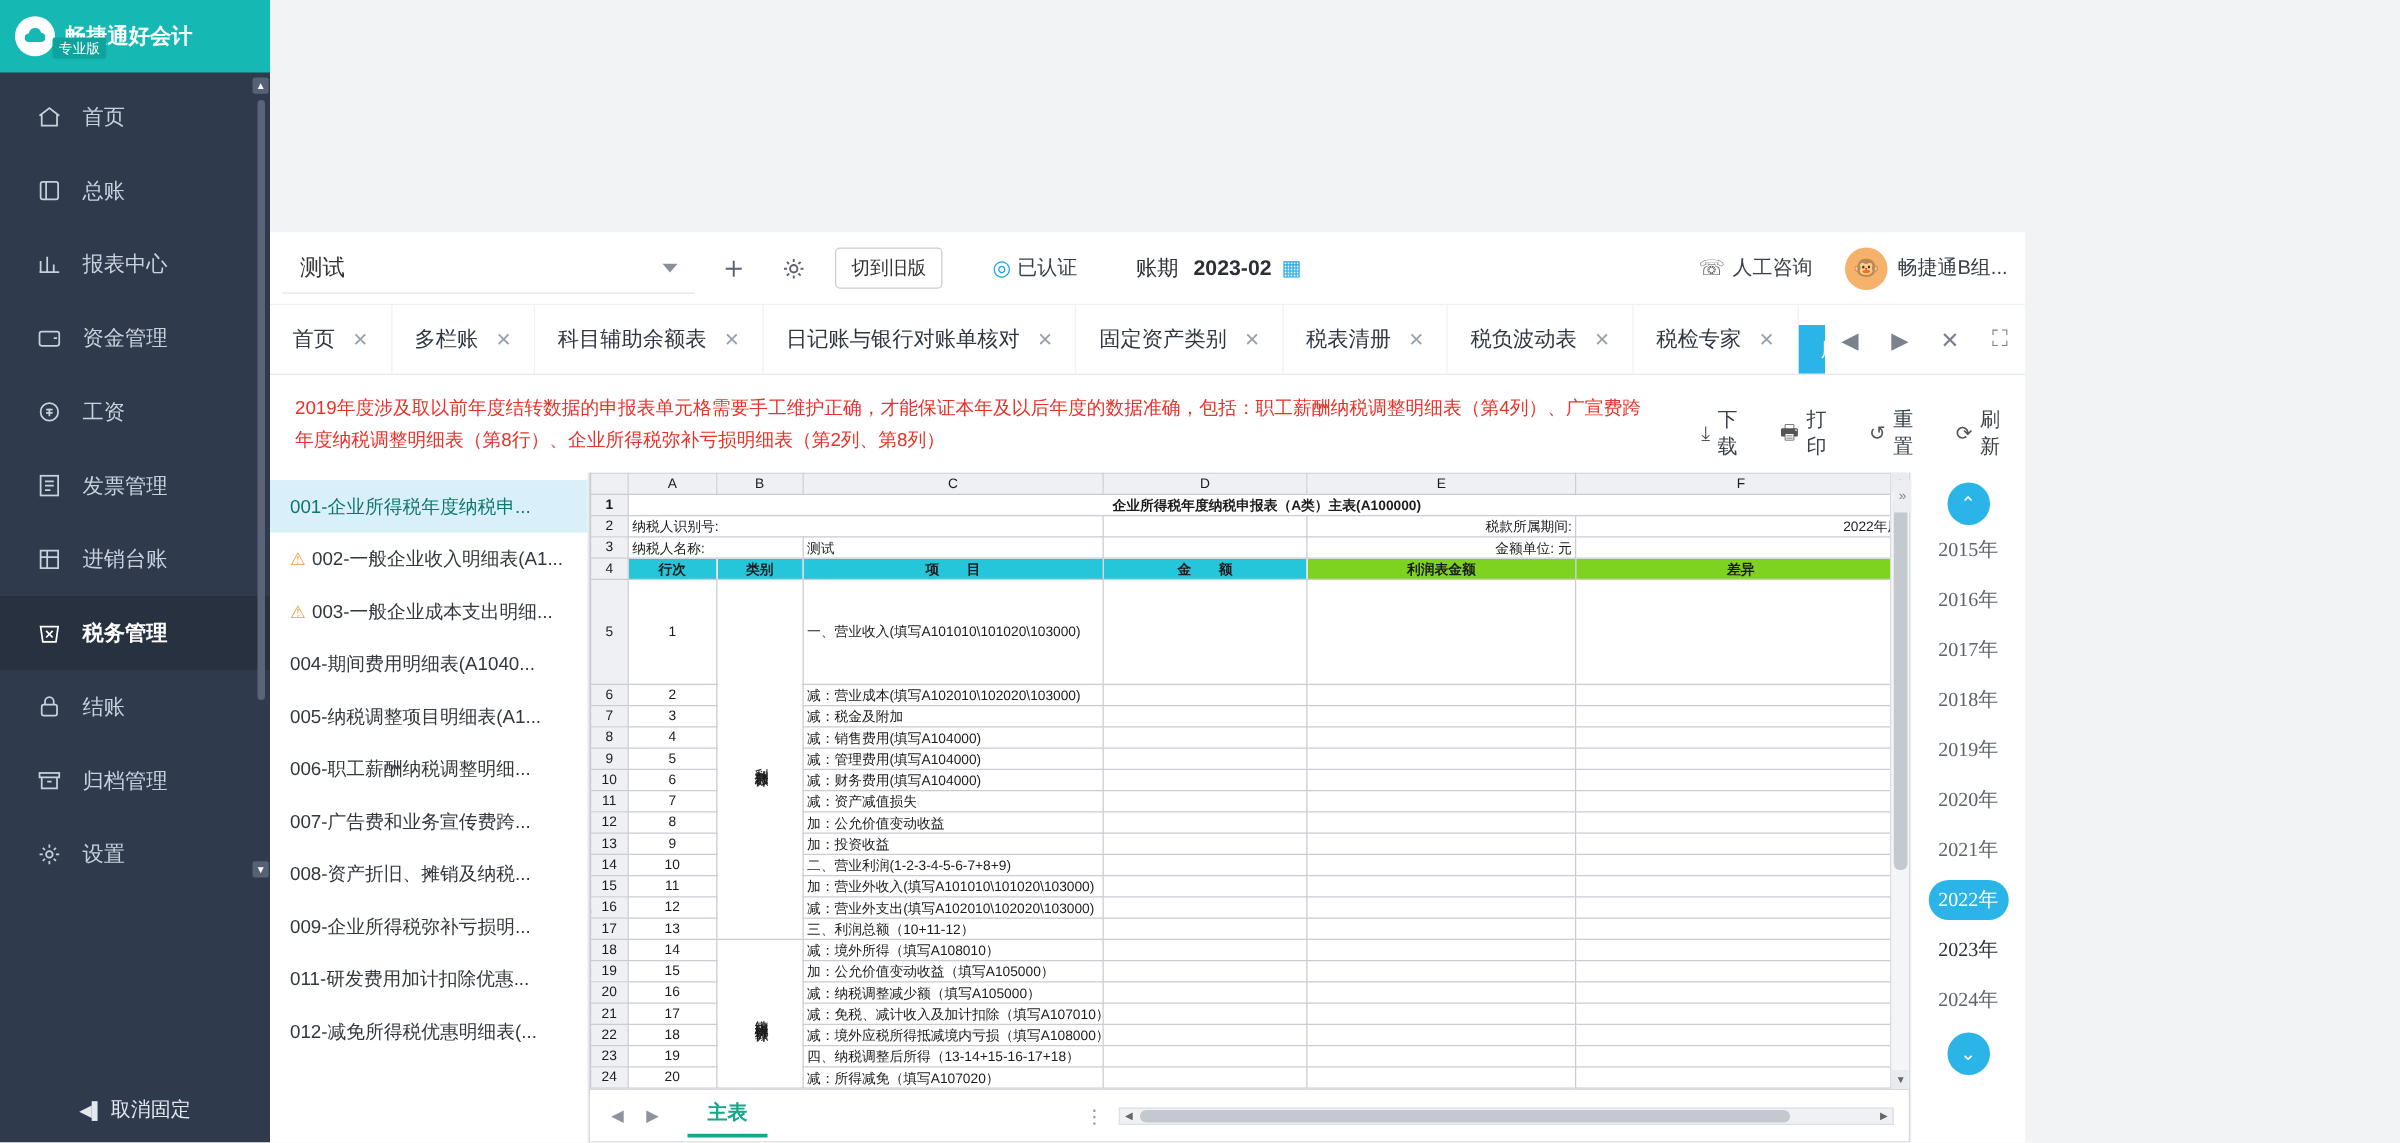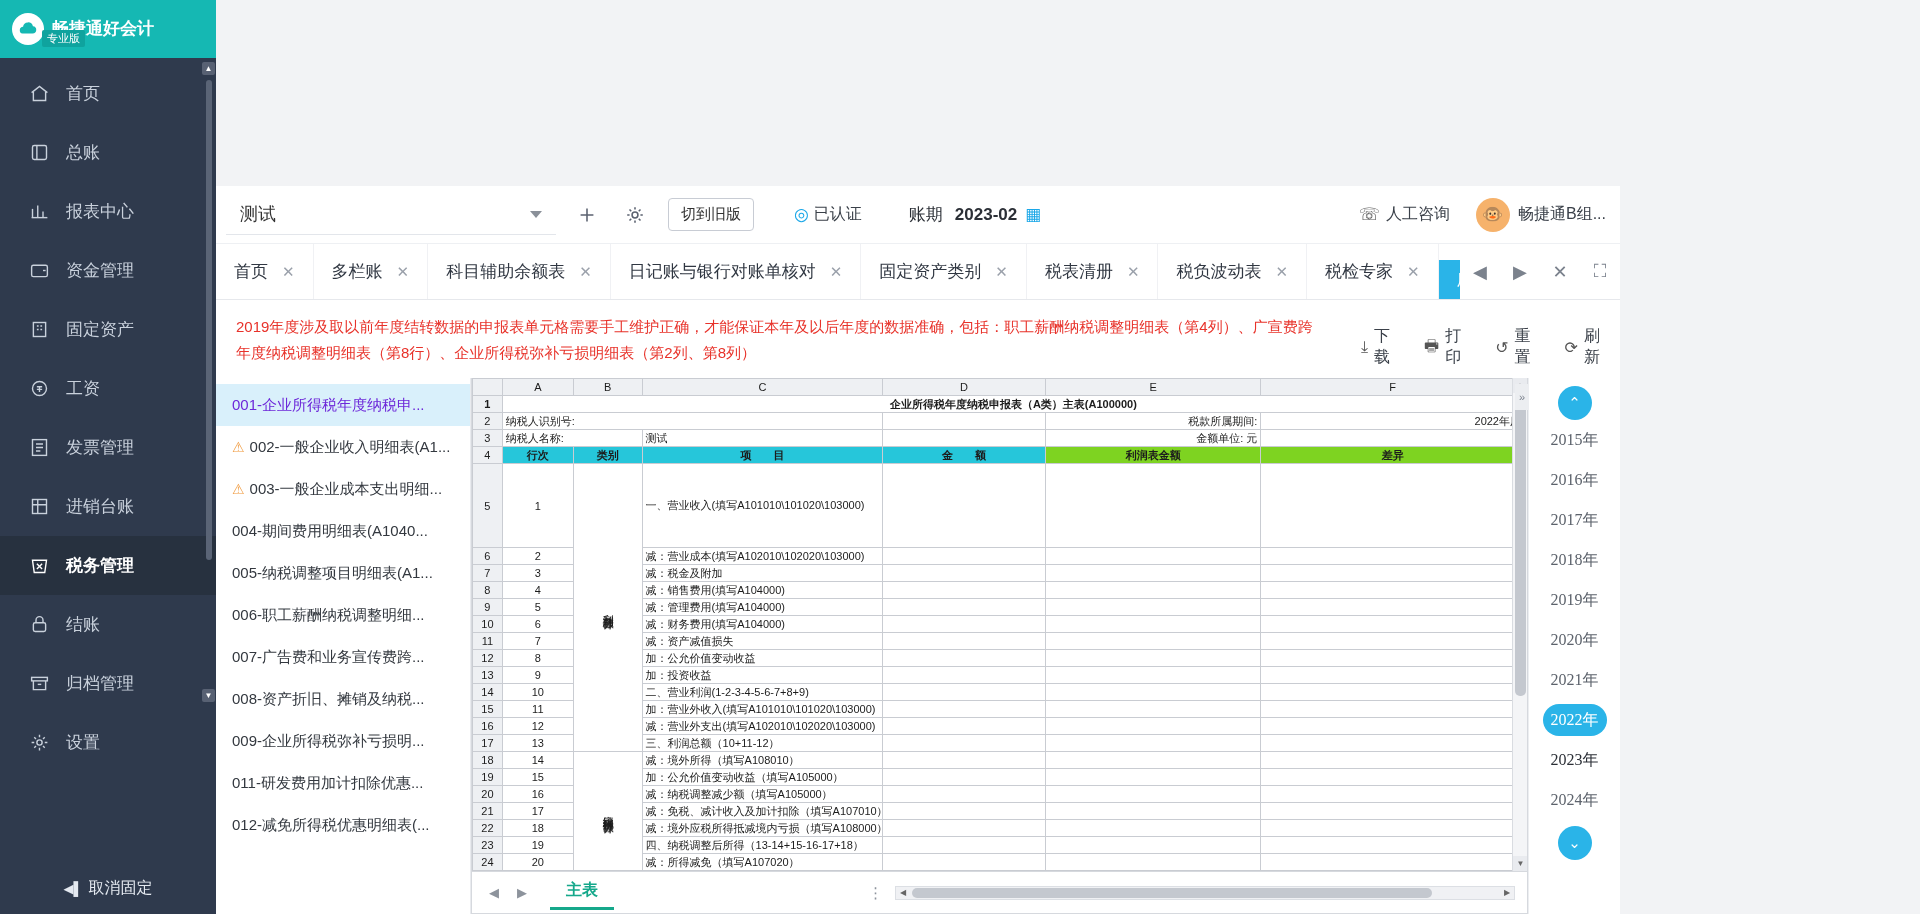--- a/index.html
+++ b/index.html
@@ -131,21 +131,21 @@
 
   
   .replist {
     width:255px; flex:0 0 255px; background:#fff; border-right:1px solid #e9ebef;
     padding-top:6px; margin-left:212px; position:relative;
   }
   .replist .ritem {
     height:42px; display:flex; align-items:center; padding:0 10px 0 16px; font-size:15px;
     color:#33383f; cursor:pointer; white-space:nowrap; overflow:hidden;
   }
-  .replist .ritem.sel { background:#d9f0fb; color:#6d28d9; }
+  .replist .ritem.sel { background:#d9f0fb; color:#0f766e; }
   .replist .warn { color:#f09a3e; margin-right:5px; font-size:14px; }
   .collapse-handle {
     position:absolute; right:-13px; top:330px; width:15px; height:40px;
     display:flex; align-items:center; justify-content:center; color:#9aa1ab; font-size:14px;
     cursor:pointer;
   }
 
   
   .sheetwrap { flex:1; min-width:0; display:flex; flex-direction:column; position:relative; }
   .sheet { flex:1; overflow:hidden; position:relative; border:1px solid #d6d9de; border-top:none; }
@@ -259,29 +259,20 @@
         <span>报表中心</span>
       </div>
       <div class="navitem">
         <span class="nicon">
             <svg viewBox="0 0 24 24">
               <rect x="3" y="6" width="18" height="13" rx="2"></rect>
               <path d="M16 12h3"></path>
             </svg>
           </span>
         <span>资金管理</span>
-      </div>
-      <div class="navitem">
-        <span class="nicon">
-            <svg viewBox="0 0 24 24">
-              <rect x="5" y="4" width="14" height="16"></rect>
-              <path d="M9 8h2M13 8h2M9 12h2M13 12h2"></path>
-            </svg>
-          </span>
-        <span>固定资产</span>
       </div>
       <div class="navitem">
         <span class="nicon">
             <svg viewBox="0 0 24 24">
               <circle cx="12" cy="12" r="8"></circle>
               <path d="M9 10h6M9 13h6M12 9v7"></path>
             </svg>
           </span>
         <span>工资</span>
       </div>

